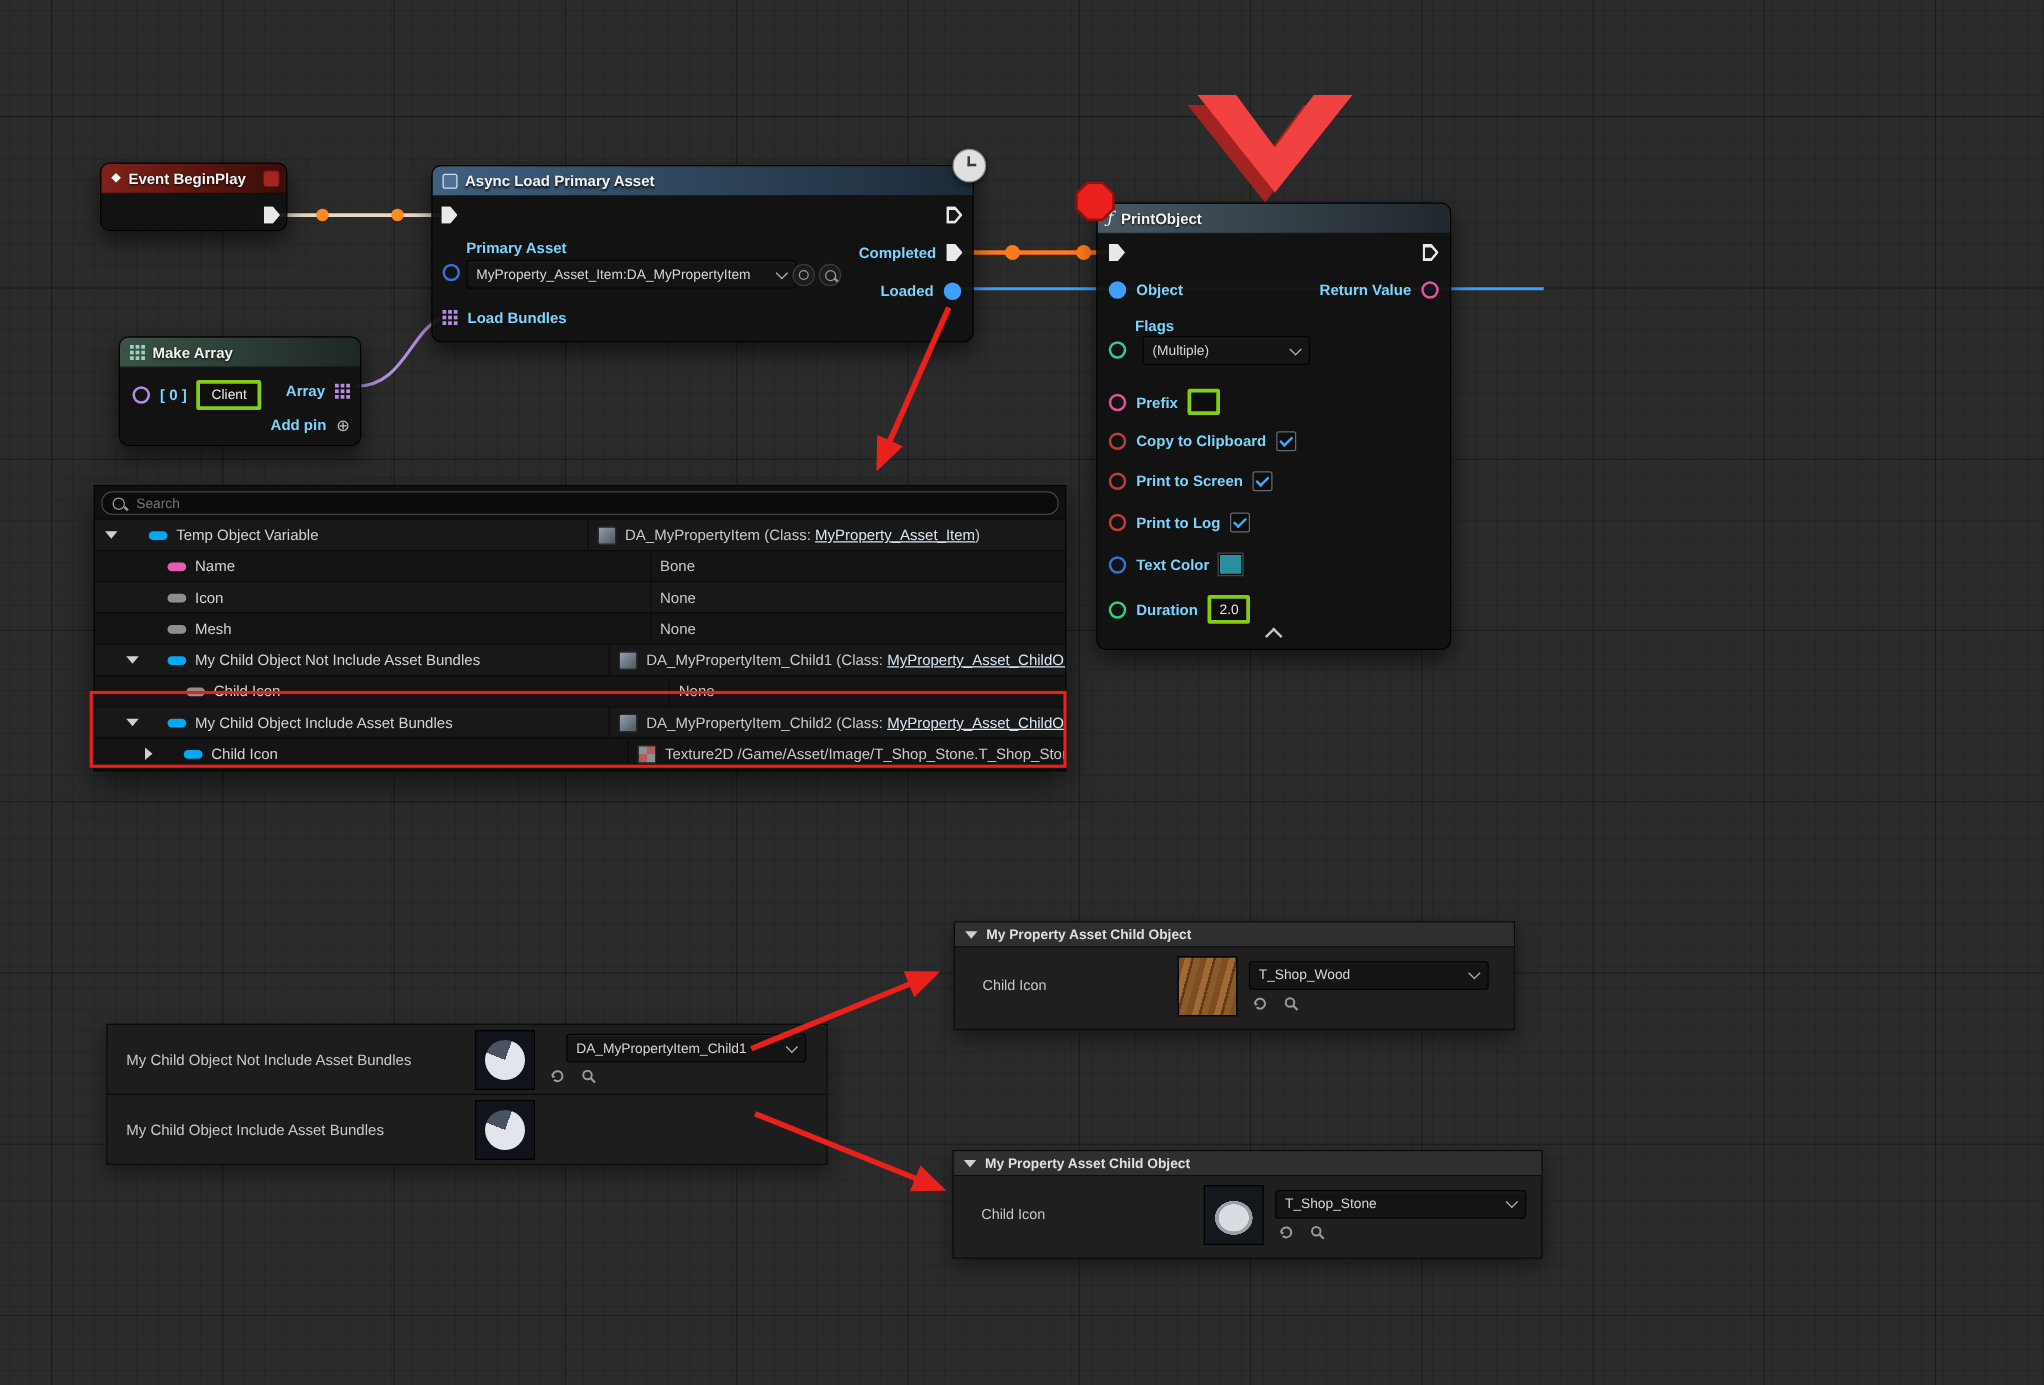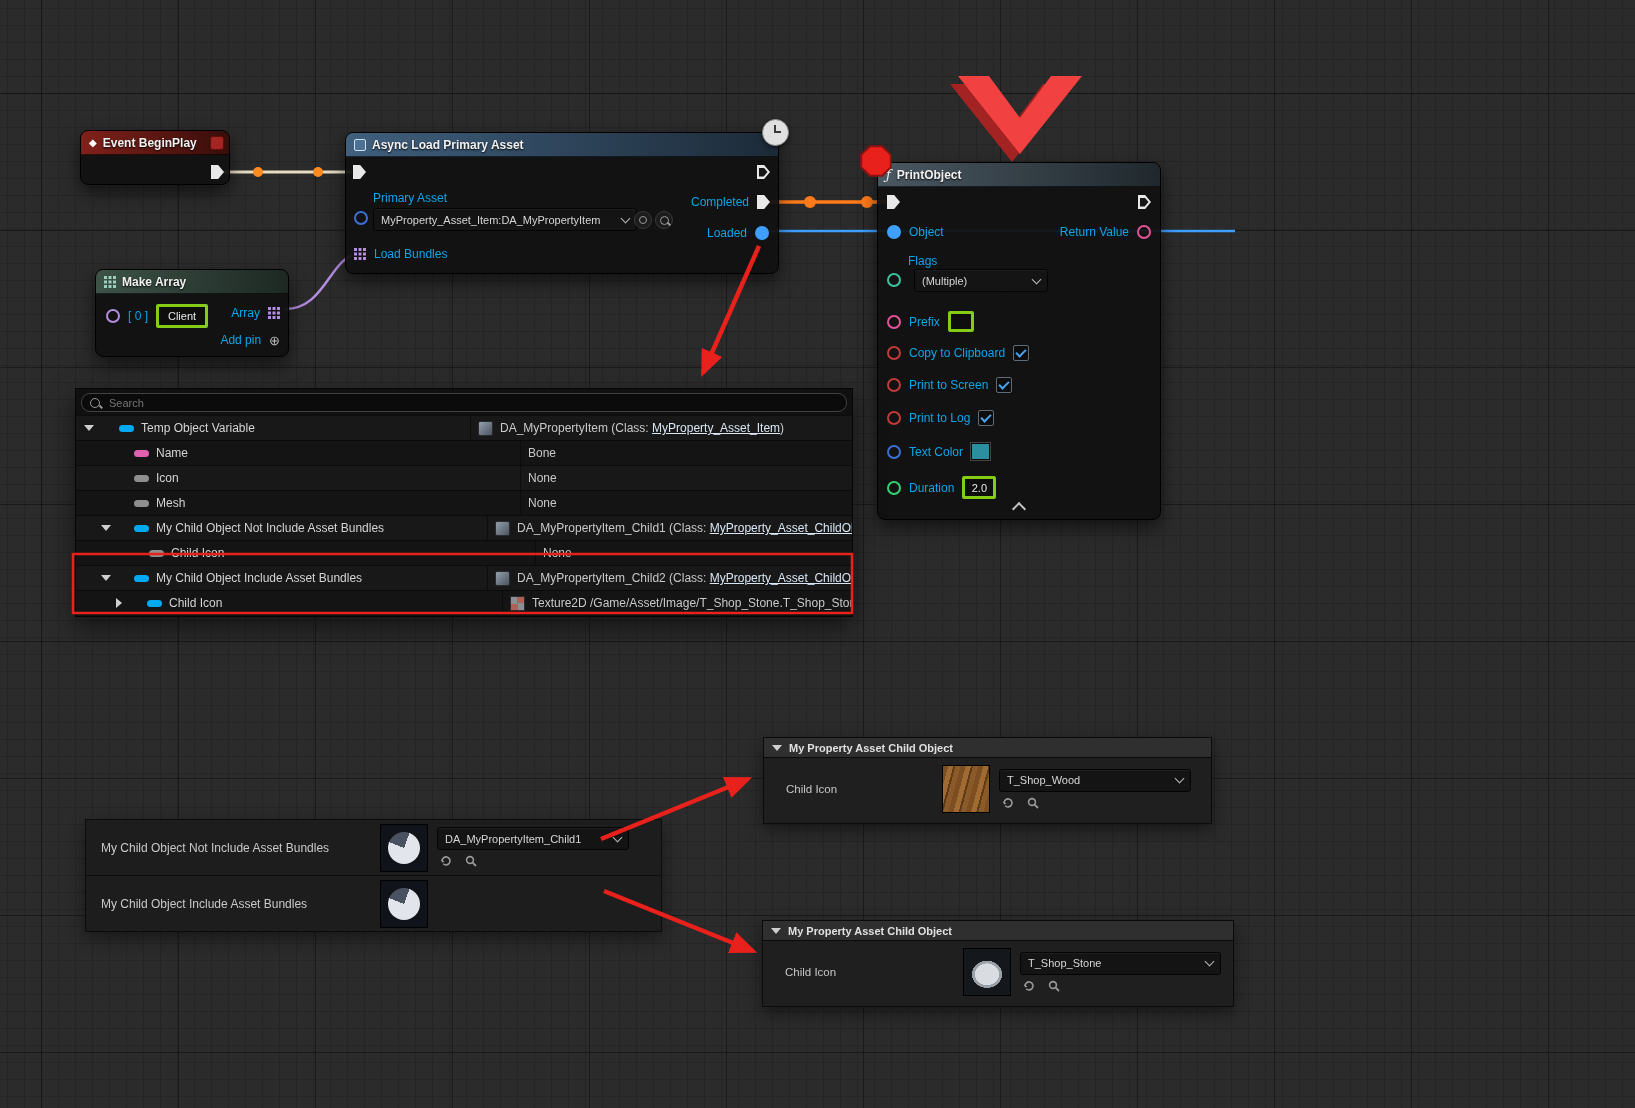--- a/index.html
+++ b/index.html
@@ -24,21 +24,21 @@
         border-radius:8px;box-shadow:0 8px 18px rgba(0,0,0,.55);}
   .nhead{height:23px;border-radius:7px 7px 0 0;display:flex;align-items:center;gap:6px;
          padding:0 8px;position:relative;border-bottom:1px solid rgba(0,0,0,.6);}
   .ntitle{font-weight:bold;font-size:12px;color:#f2f2f2;text-shadow:0 1px 2px #000;white-space:nowrap;}
   .head-event{background:linear-gradient(90deg,#80211a,#380d09);}
   .head-async{background:linear-gradient(90deg,#40607e,#1c2a38);}
   .head-array{background:linear-gradient(90deg,#3d5347,#1d2823);}
   .head-print{background:linear-gradient(90deg,#4a5862,#20282d);}
 
   .prow{position:absolute;display:flex;align-items:center;gap:8px;}
-  .plabel{font-size:12px;color:#0ea5e9;white-space:nowrap;}
+  .plabel{font-size:12px;color:#7dd3fc;white-space:nowrap;font-weight:bold;}
 
   .execpin{position:relative;width:13px;height:14px;background:#e9e9e9;
            clip-path:polygon(0 0,55% 0,100% 50%,55% 100%,0 100%);flex:0 0 auto;}
   .execpin.hollow::after{content:"";position:absolute;left:2px;top:2.5px;right:2.5px;bottom:2.5px;
            background:#161616;clip-path:polygon(0 0,55% 0,100% 50%,55% 100%,0 100%);}
   .cpin{width:10px;height:10px;border-radius:50%;border:2px solid #888;flex:0 0 auto;}
   .cpin.fill{background:currentColor;border-color:currentColor;}
   .gpin{width:3px;height:3px;background:currentColor;flex:0 0 auto;margin-right:9px;margin-bottom:9px;
         box-shadow:4.5px 0,9px 0,0 4.5px,4.5px 4.5px,9px 4.5px,0 9px,4.5px 9px,9px 9px;}
 
@@ -383,21 +383,21 @@
     </div>
   </div>
 
   <div class="lrows">
     <div class="lrow">
       <span class="lbl">My Child Object Not Include Asset Bundles</span>
       <span class="thumb">
           <span class="pie"></span>
         </span>
       <div class="ctrl">
-        <div class="dd" style="width:176px;">
+        <div class="dd" style="width:176px;margin-left:16px;">
           <span class="t">DA_MyPropertyItem_Child1</span>
           <span class="chev-dn"></span>
         </div>
         <div class="mini-icons">
           <span>
               <svg width="14" height="14" viewBox="0 0 14 14">
                 <path d="M3 7a4 4 0 1 1 1.2 2.8" fill="none" stroke="#9a9a9a" stroke-width="1.6"></path>
                 <path d="M2 5.6 3.1 8.6 5.6 7.4z" fill="#9a9a9a"></path>
               </svg>
             </span>

